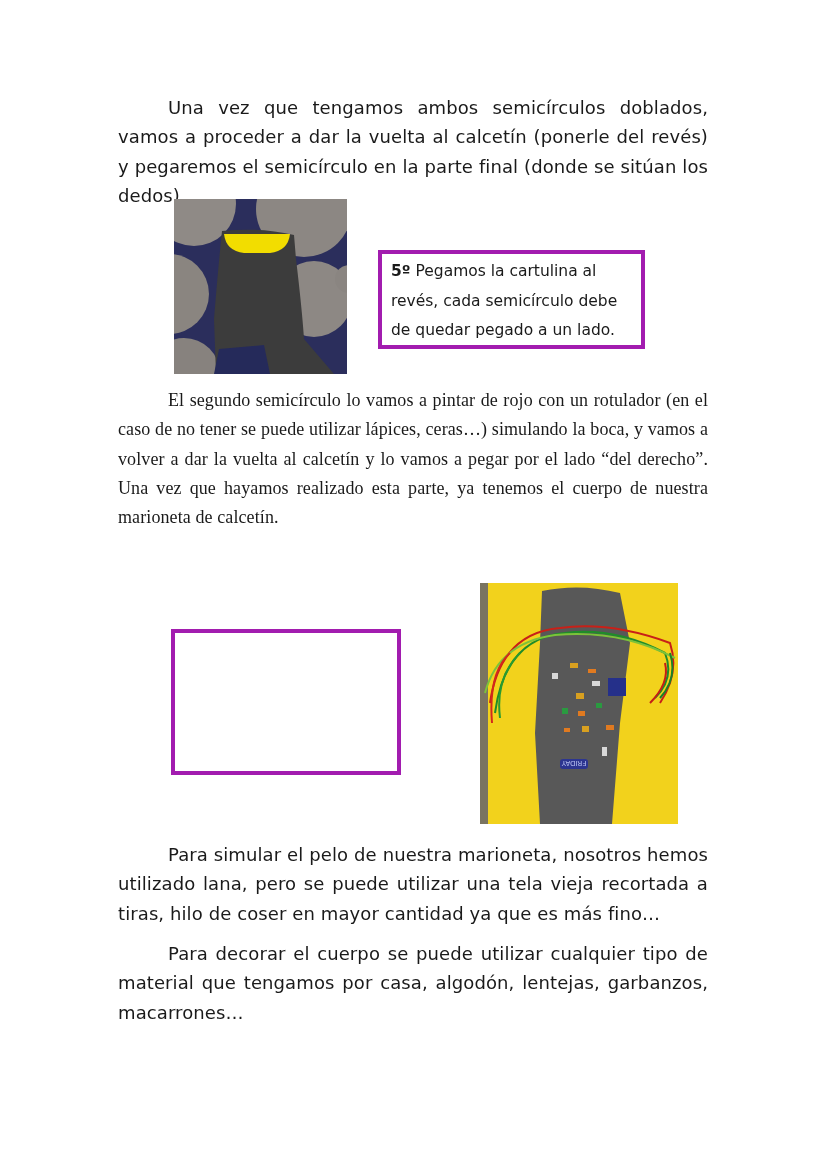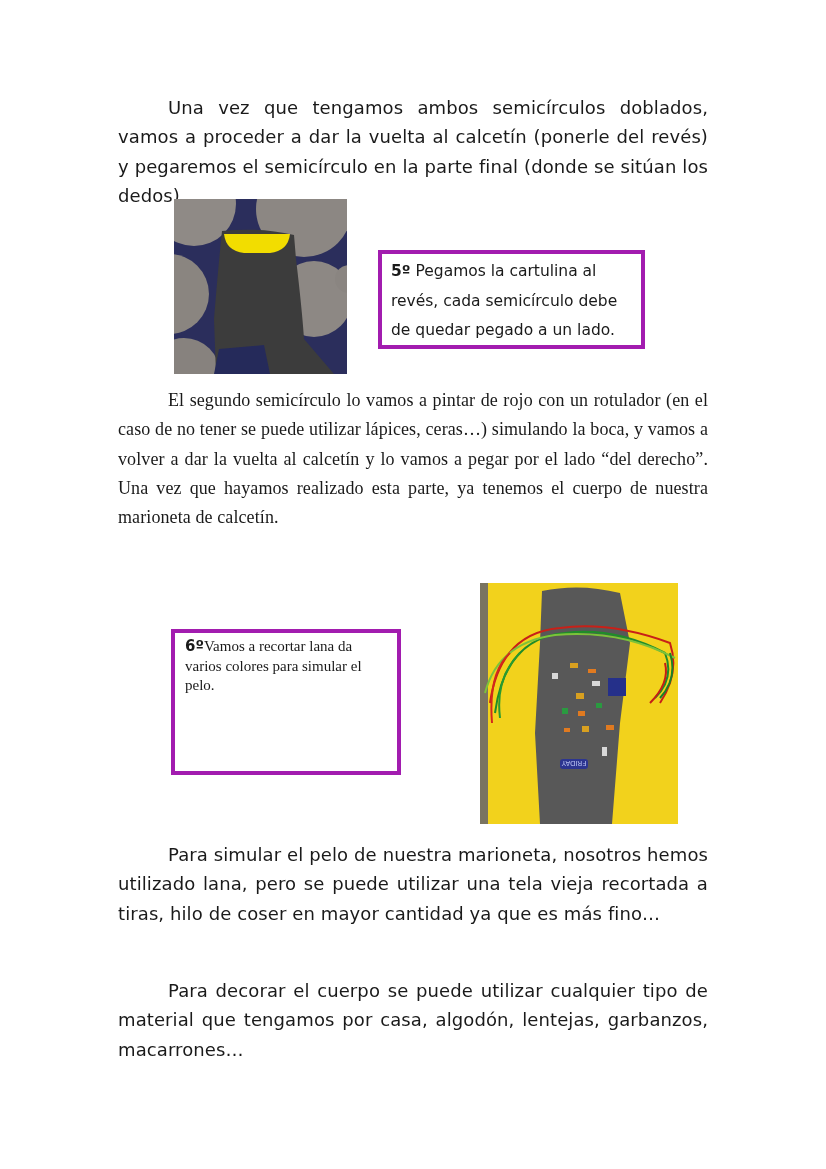--- a/index.html
+++ b/index.html
@@ -43,21 +43,20 @@
 
 <div class="box box1">
   <span class="bold-num">5º</span><span> Pegamos la cartulina al revés, cada semicírculo debe de quedar pegado a un lado.</span>
 </div>
 
 <div class="para" style="top:386px;font-family:Liberation Serif, serif;">
   <span class="indent"></span><span>El segundo semicírculo lo vamos a pintar de rojo con un rotulador (en el caso de no tener se puede utilizar lápices, ceras…) simulando la boca, y vamos a volver a dar la vuelta al calcetín y lo vamos a pegar por el lado “del derecho”.  Una vez que hayamos realizado esta parte, ya tenemos el cuerpo de nuestra marioneta de calcetín.</span>
 </div>
 
 <div class="box box2">
-  <p><span class="bold-num">6º</span><span>Vamos a recortar lana da varios colores para simular el pelo.</span></p>
 </div>
 
 <div class="photo" style="left:480px; top:583px; width:198px; height:241px;">
   <svg width="198" height="241" viewBox="0 0 198 241">
     <rect width="198" height="241" fill="#f2d21c"></rect>
     <rect x="0" y="0" width="8" height="241" fill="#7a7460"></rect>
     <path d="M62 8 Q100 0 140 10 L150 60 L140 140 L132 241 L60 241 L55 150 L60 60Z" fill="#585858"></path>
     <g fill="none" stroke-width="2">
       <path d="M10 120 Q20 50 80 45 Q130 38 190 60 Q200 90 180 120" stroke="#c82018"></path>
       <path d="M15 130 Q25 55 85 50 Q135 44 185 70 Q195 95 175 115" stroke="#1f8c2a"></path>
@@ -84,15 +83,15 @@
     </g>
     <rect x="80" y="176" width="28" height="10" rx="3" fill="#2c3590"></rect>
     <text x="94" y="184" font-size="7" fill="#b8c0f0" text-anchor="middle" font-family="DejaVu Sans, sans-serif" transform="rotate(180 94 181)">FRIDAY</text>
   </svg>
 </div>
 
 <div class="para" style="top:840px;">
   <span class="indent"></span><span>Para simular el pelo de nuestra marioneta, nosotros hemos utilizado lana, pero se puede utilizar una tela vieja recortada a tiras, hilo de coser en mayor cantidad ya que es más fino…</span>
 </div>
 
-<div class="para" style="top:939px;margin-top:37px;">
+<div class="para" style="top:939px;">
   <span class="indent"></span><span>Para decorar el  cuerpo se puede utilizar cualquier tipo de material que tengamos por casa, algodón, lentejas, garbanzos, macarrones…</span>
 </div>
 
 </body></html>

